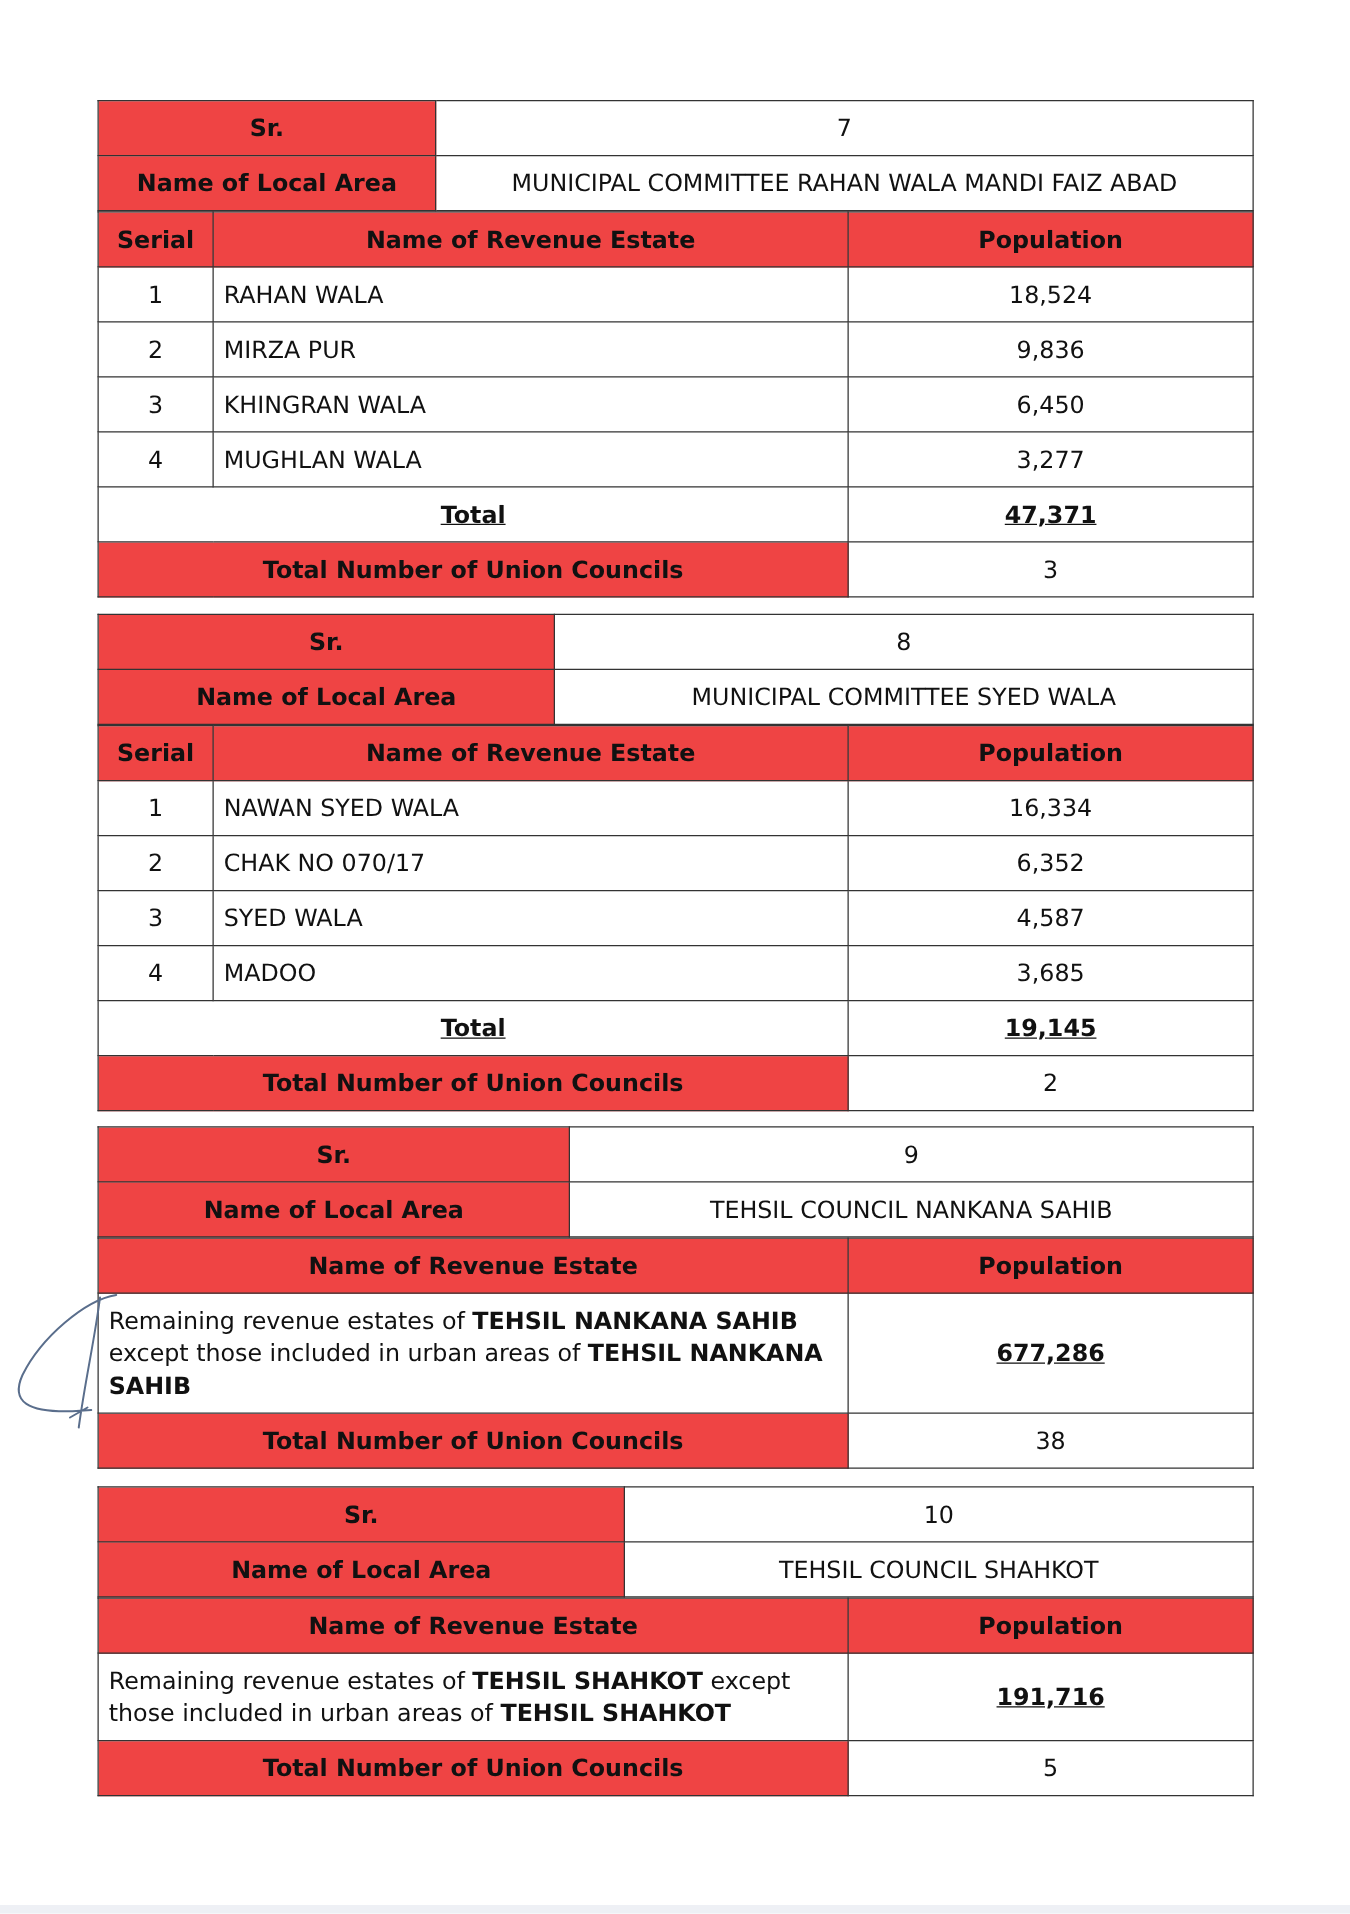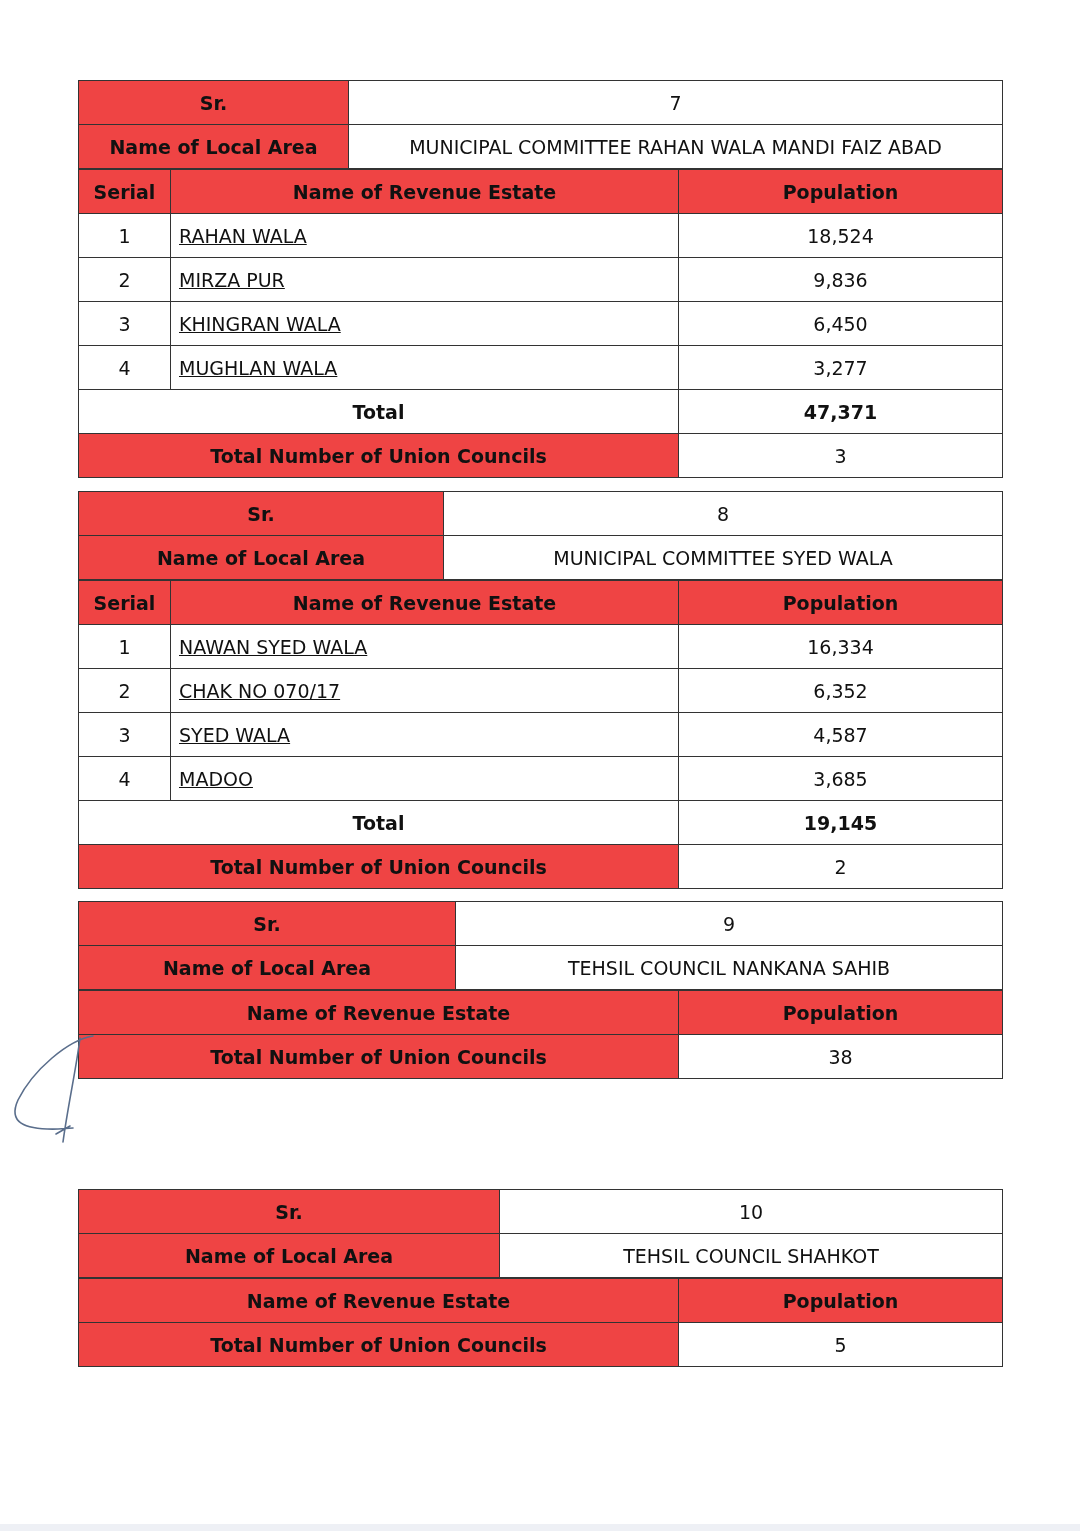--- a/index.html
+++ b/index.html
@@ -5,22 +5,22 @@
   html, body { margin: 0; padding: 0; }
   body {
     width: 1080px; height: 1531px; background: #ffffff; position: relative; overflow: hidden;
     font-family: "DejaVu Sans", sans-serif; color: #111;
   }
   .block { position: absolute; left: 78px; width: 924px; }
   table { border-collapse: collapse; width: 924px; table-layout: fixed; }
   td { border: 1.5px solid #333; font-size: 19px; height: 42px; padding: 0 8px; box-sizing: border-box; }
   .g { background: #ef4444; font-weight: bold; text-align: center; }
   .c { text-align: center; }
-  .l { text-align: left; text-decoration: underline; }
-  .b { font-weight: bold; }
+  .l { text-align: left; }
+  .b { font-weight: bold; text-decoration: underline; }
   .desc { text-align: left; line-height: 26px; padding: 6px 8px; }
   .bottom-bar { position: absolute; left: 0; top: 1524px; width: 1080px; height: 7px; background: #eef0f5; }
   .sig { position: absolute; left: 8px; top: 1030px; width: 90px; height: 115px; }
 </style>
 </head>
 <body>
 
 <div class="block" style="top:80px;">
   <table>
     <colgroup>
@@ -164,20 +164,24 @@
     <colgroup>
         <col style="width:600px">
         <col style="width:324px">
       </colgroup>
     <tbody>
         <tr>
       <td class="g" style="height:44px">Name of Revenue Estate</td>
       <td class="g">Population</td>
     </tr>
     <tr>
+      <td class="desc" style="height:96px"><span>Remaining revenue estates of </span><b>TEHSIL NANKANA SAHIB</b><span> except those included in urban areas of </span><b>TEHSIL NANKANA SAHIB</b></td>
+      <td class="c b">677,286</td>
+    </tr>
+    <tr>
       <td class="g" style="height:44px">Total Number of Union Councils</td>
       <td class="c">38</td>
     </tr>
   </tbody>
     </table>
 </div>
 
 <div class="block" style="top:1189px;">
   <table>
     <colgroup>
@@ -197,20 +201,24 @@
     </table>
   <table>
     <colgroup>
         <col style="width:600px">
         <col style="width:324px">
       </colgroup>
     <tbody>
         <tr>
       <td class="g" style="height:44px">Name of Revenue Estate</td>
       <td class="g">Population</td>
+    </tr>
+    <tr>
+      <td class="desc" style="height:70px"><span>Remaining revenue estates of </span><b>TEHSIL SHAHKOT</b><span> except those included in urban areas of </span><b>TEHSIL SHAHKOT</b></td>
+      <td class="c b">191,716</td>
     </tr>
     <tr>
       <td class="g" style="height:44px">Total Number of Union Councils</td>
       <td class="c">5</td>
     </tr>
   </tbody>
     </table>
 </div>
 
 <svg class="sig" viewBox="0 0 90 115">

